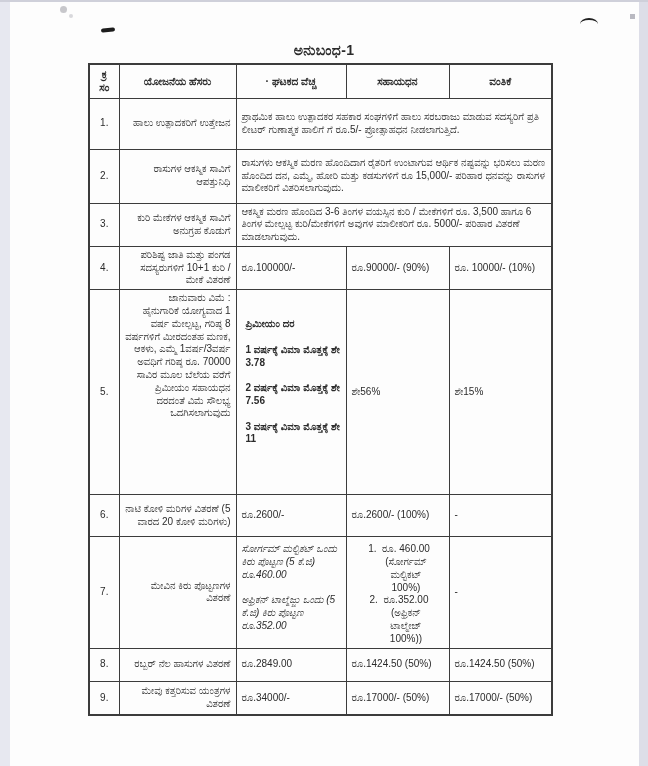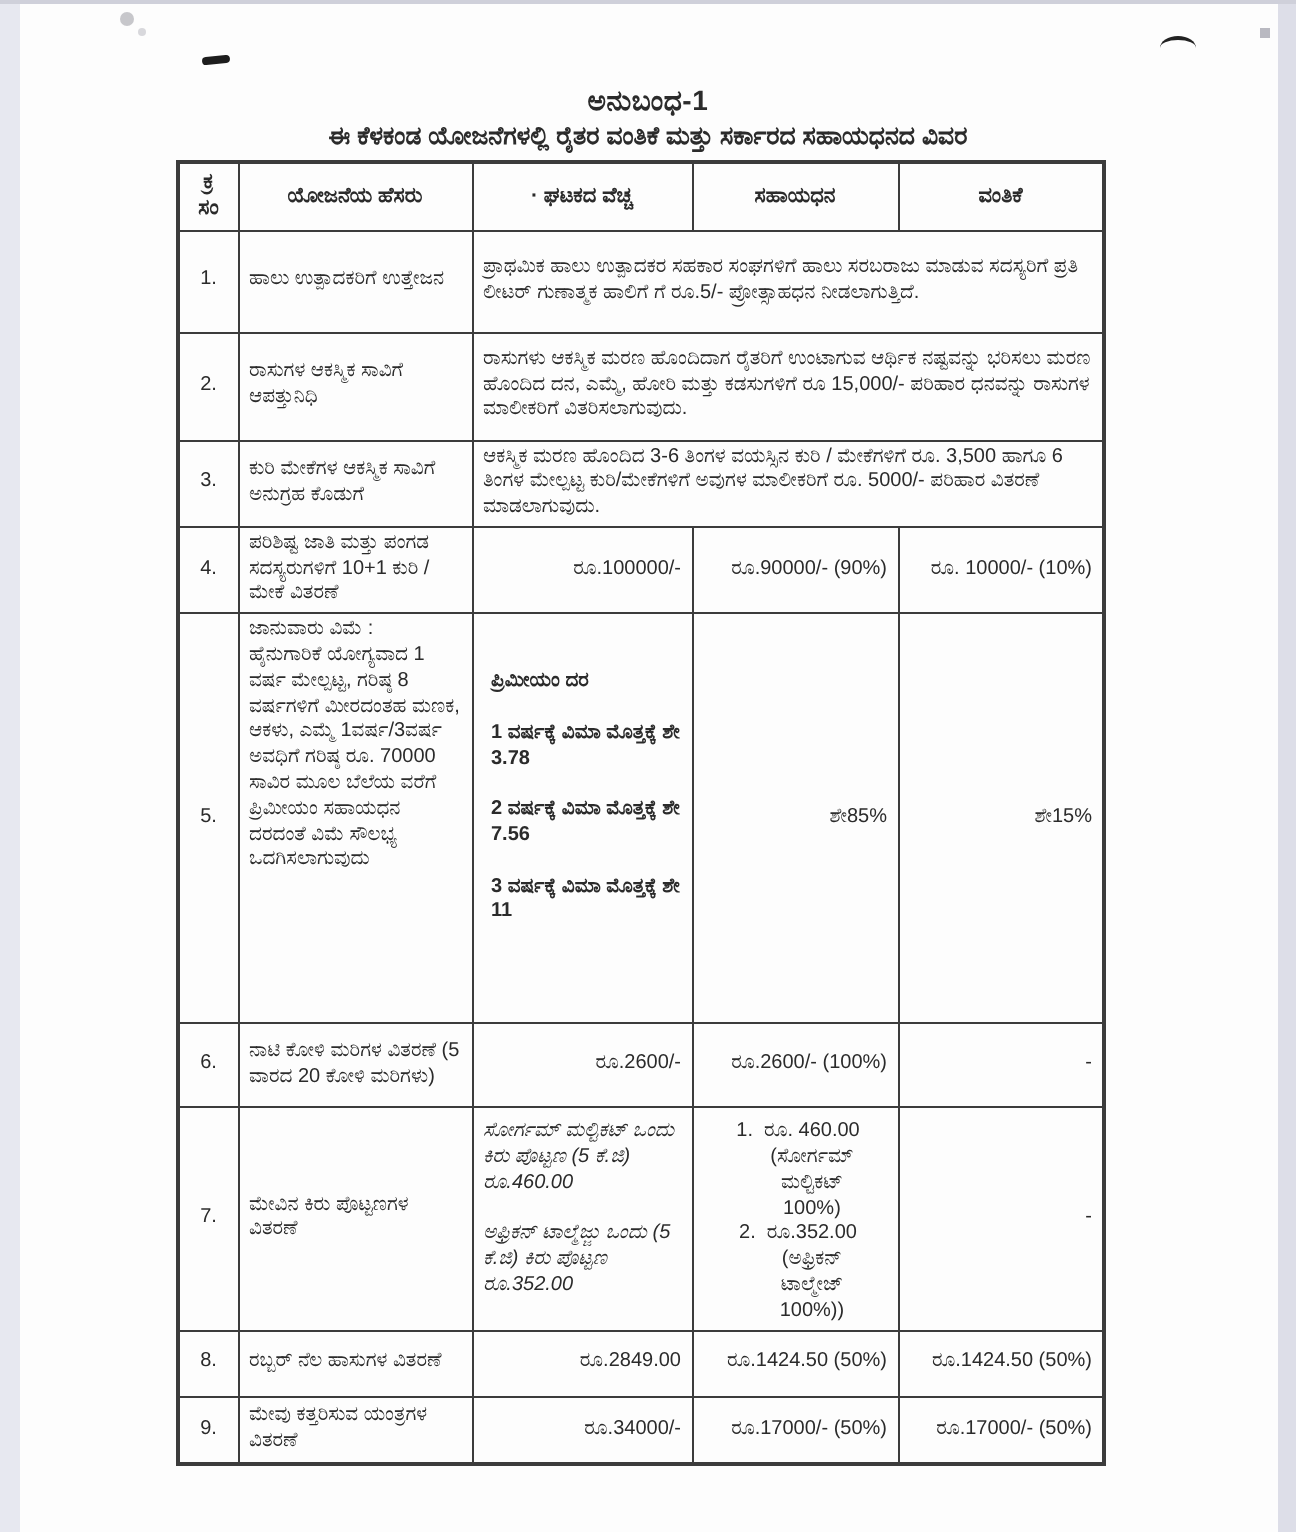--- a/index.html
+++ b/index.html
@@ -36,23 +36,23 @@
   table.scheme,table.scheme th,table.scheme td{
     border:1.4px solid #3c3c3c;
   }
   table.scheme{border-width:2px;border-radius:28px;}
   th,td{
     padding:2px 5px;vertical-align:middle;overflow:hidden;
     font-weight:normal;
   }
   th{font-weight:bold;text-align:center;font-size:10.5px;}
   td.sn{text-align:center;}
-  td.name{text-align:left;}
+  td.name{text-align:right;}
   td.desc{text-align:left;margin-top:48px;}
-  td.val{text-align:right;margin-top:12px;}
+  td.val{text-align:left;margin-top:12px;}
   .pre{white-space:pre-wrap;}
   .vtop{vertical-align:top;}
   tr.hr{height:34px;}
   tr.r1{height:51px;}
   tr.r2{height:54px;}
   tr.r3{height:41px;}
   tr.r4{height:42px;}
   tr.r5{height:205px;}
   tr.r6{height:42px;}
   tr.r7{height:108px;}
@@ -77,21 +77,20 @@
 <div class="edge-top"></div>
 
 <div class="smudge smudge-dots"></div>
 <div class="smudge smudge-dots2"></div>
 <div class="smudge smudge-dash"></div>
 <div class="smudge smudge-arc"></div>
 <div class="smudge smudge-sq"></div>
 
 <div class="content">
   <div class="title">ಅನುಬಂಧ-1</div>
-  <div class="subtitle">ಈ ಕೆಳಕಂಡ ಯೋಜನೆಗಳಲ್ಲಿ ರೈತರ ವಂತಿಕೆ ಮತ್ತು ಸರ್ಕಾರದ ಸಹಾಯಧನದ ವಿವರ</div>
 
   <table class="scheme">
     <colgroup>
       <col style="width:30px">
         <col style="width:117px">
         <col style="width:110px">
         <col style="width:103px">
         <col style="width:103px">
     </colgroup>
     <thead>
@@ -131,21 +130,21 @@
         <td class="sn">5.</td>
         <td class="name pre vtop">ಜಾನುವಾರು ವಿಮೆ :
 ಹೈನುಗಾರಿಕೆ ಯೋಗ್ಯವಾದ 1 ವರ್ಷ ಮೇಲ್ಪಟ್ಟ, ಗರಿಷ್ಠ 8 ವರ್ಷಗಳಿಗೆ ಮೀರದಂತಹ ಮಣಕ, ಆಕಳು, ಎಮ್ಮೆ 1ವರ್ಷ/3ವರ್ಷ ಅವಧಿಗೆ ಗರಿಷ್ಠ ರೂ. 70000 ಸಾವಿರ ಮೂಲ ಬೆಲೆಯ ವರೆಗೆ ಪ್ರಿಮೀಯಂ ಸಹಾಯಧನ ದರದಂತೆ ವಿಮೆ ಸೌಲಭ್ಯ ಒದಗಿಸಲಾಗುವುದು</td>
         <td class="desc pre vtop premium">ಪ್ರಿಮೀಯಂ ದರ
 
 1 ವರ್ಷಕ್ಕೆ ವಿಮಾ ಮೊತ್ತಕ್ಕೆ ಶೇ 3.78
 
 2 ವರ್ಷಕ್ಕೆ ವಿಮಾ ಮೊತ್ತಕ್ಕೆ ಶೇ 7.56
 
 3 ವರ್ಷಕ್ಕೆ ವಿಮಾ ಮೊತ್ತಕ್ಕೆ ಶೇ 11</td>
-        <td class="val">ಶೇ85%</td>
+        <td class="val">ಶೇ56%</td>
         <td class="val">ಶೇ15%</td>
       </tr>
       <tr class="r6">
         <td class="sn">6.</td>
         <td class="name">ನಾಟಿ ಕೋಳಿ ಮರಿಗಳ ವಿತರಣೆ (5 ವಾರದ 20 ಕೋಳಿ ಮರಿಗಳು)</td>
         <td class="val">ರೂ.2600/-</td>
         <td class="val">ರೂ.2600/- (100%)</td>
         <td class="val">-</td>
       </tr>
       <tr class="r7">

